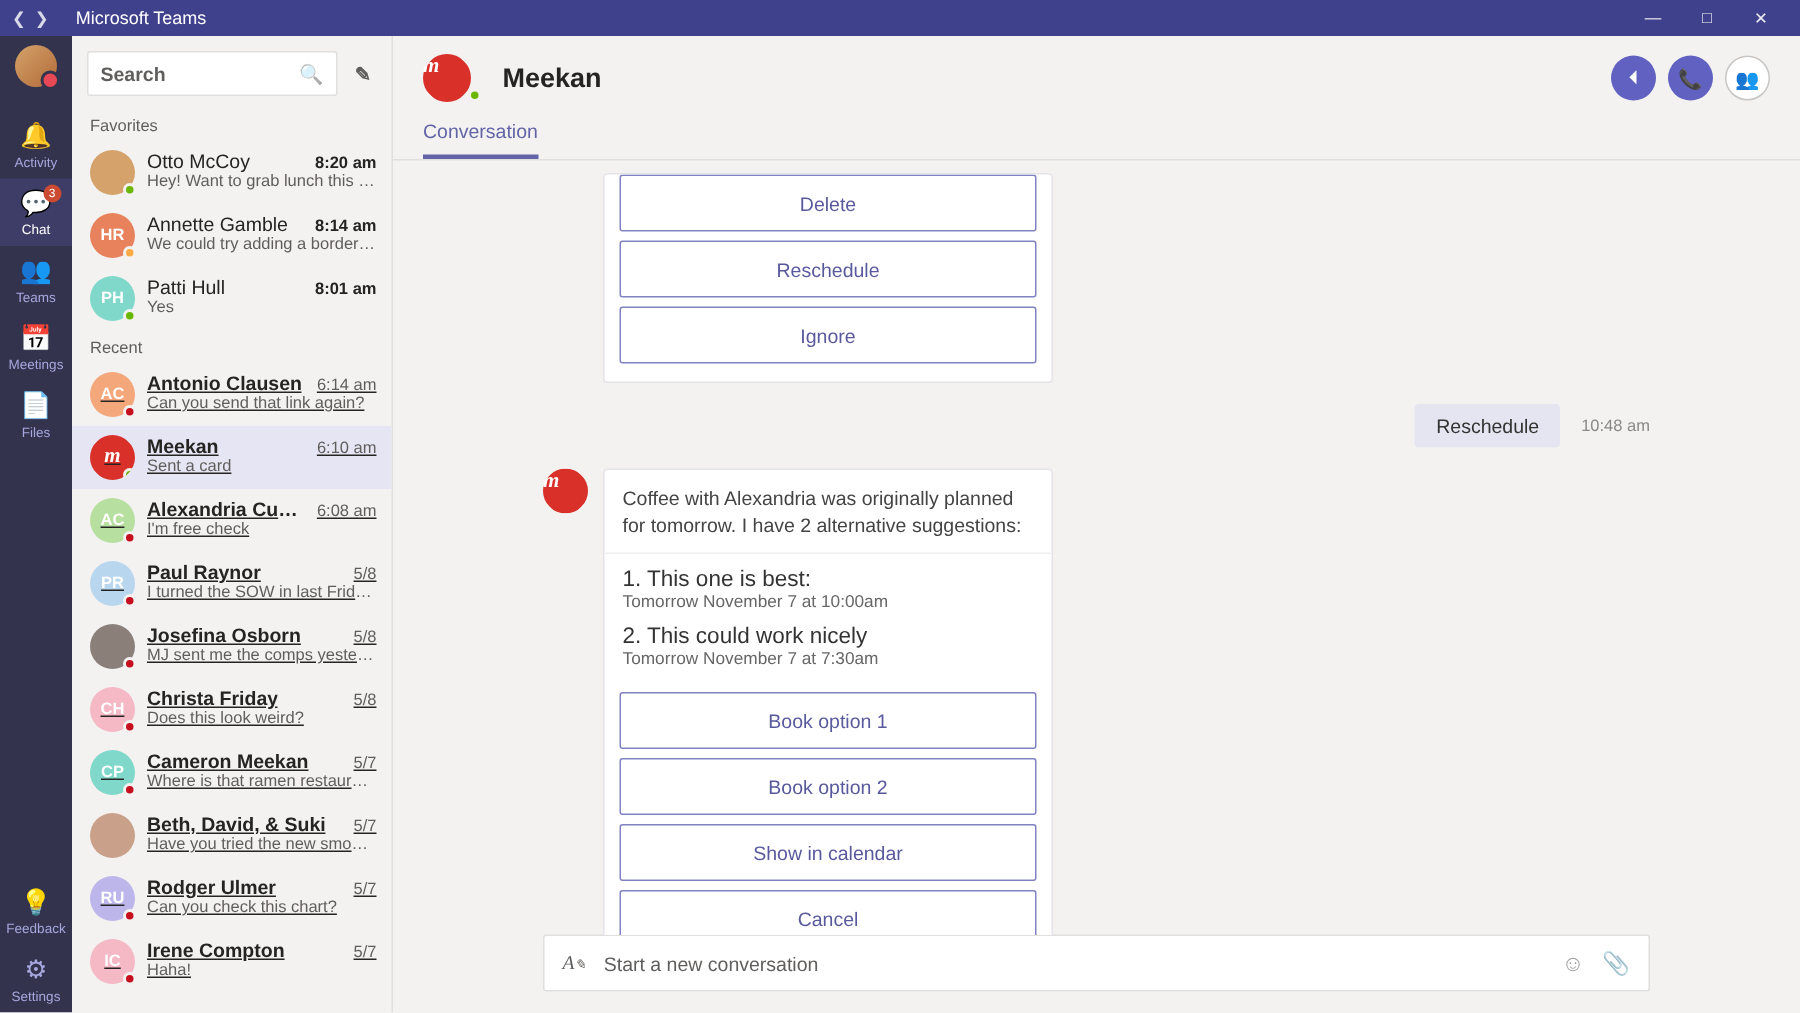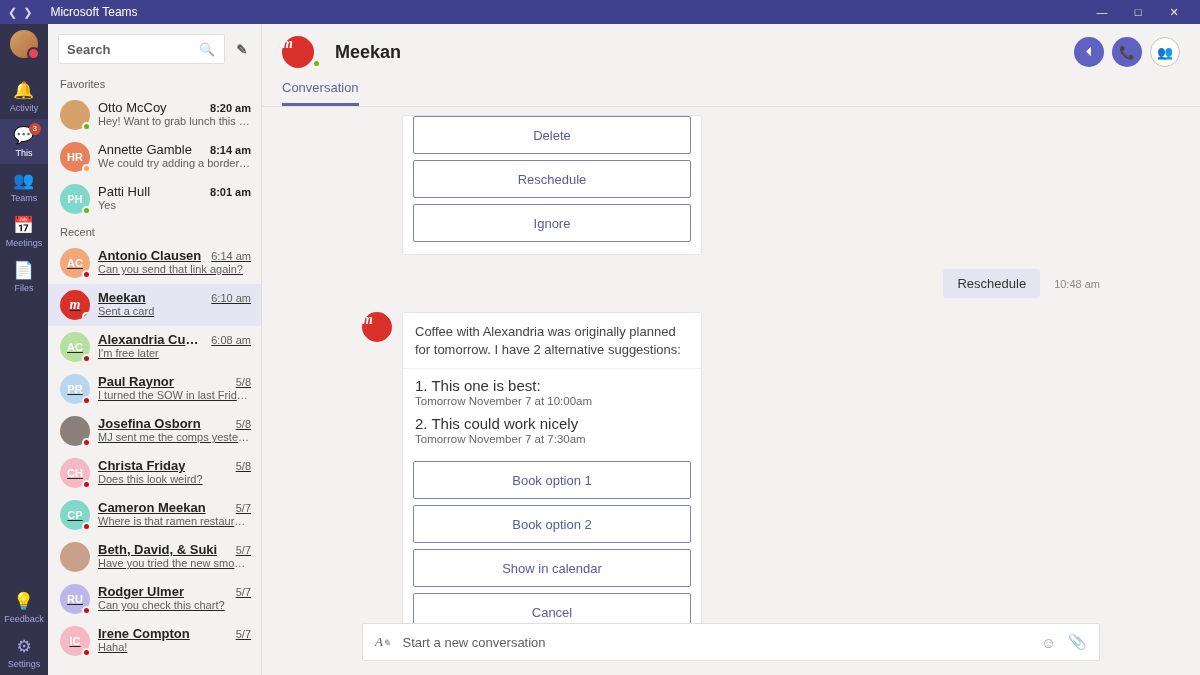--- a/index.html
+++ b/index.html
@@ -97,21 +97,21 @@
 
   <div class="rail">
     <div class="avatar"></div>
     <div class="item">
       <span class="ico">🔔</span>
       <span class="lbl">Activity</span>
     </div>
     <div class="item active">
       <span class="ico">💬</span>
       <span class="badge">3</span>
-      <span class="lbl">This</span>
+      <span class="lbl">Chat</span>
     </div>
     <div class="item">
       <span class="ico">👥</span>
       <span class="lbl">Teams</span>
     </div>
     <div class="item">
       <span class="ico">📅</span>
       <span class="lbl">Meetings</span>
     </div>
     <div class="item">
@@ -197,21 +197,21 @@
             <div class="preview">Sent a card</div>
           </div>
         </div>
         <div class="citem">
           <div class="av" style="background: rgb(183, 224, 160);">AC<span class="pres" style="background: rgb(197, 15, 31);"></span></div>
           <div class="meta">
             <div class="row1">
               <span class="name">Alexandria Cummings</span>
               <span class="time">6:08 am</span>
             </div>
-            <div class="preview">I'm free later</div>
+            <div class="preview">I'm free check</div>
           </div>
         </div>
         <div class="citem">
           <div class="av" style="background: rgb(185, 214, 239);">PR<span class="pres" style="background: rgb(197, 15, 31);"></span></div>
           <div class="meta">
             <div class="row1">
               <span class="name">Paul Raynor</span>
               <span class="time">5/8</span>
             </div>
             <div class="preview">I turned the SOW in last Friday t…</div>

